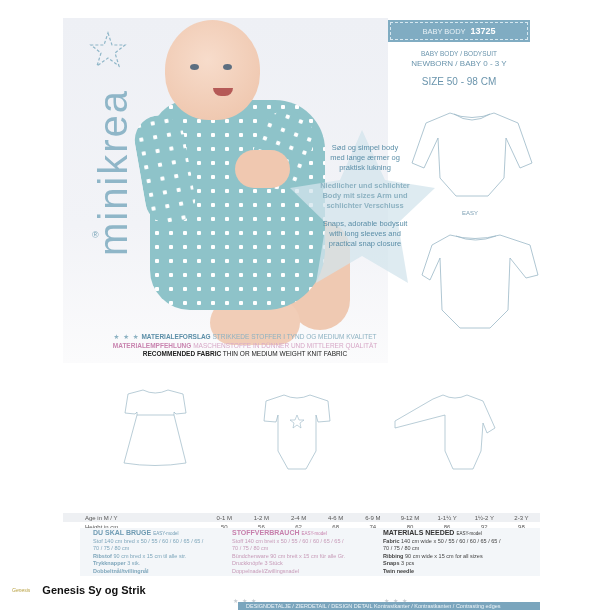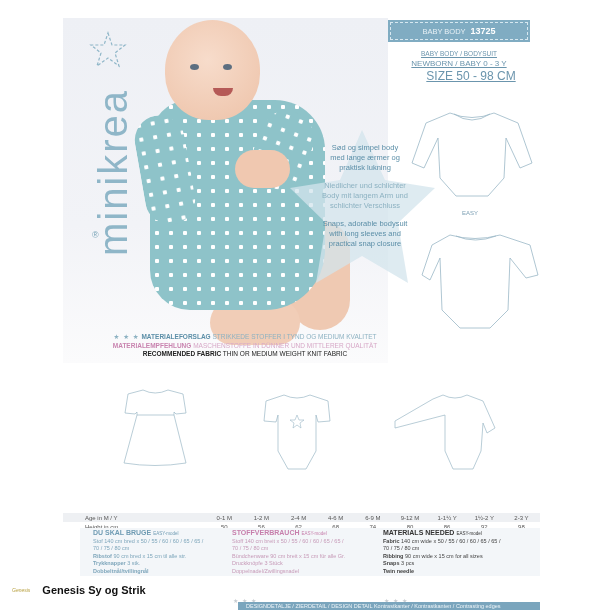--- a/index.html
+++ b/index.html
@@ -19,28 +19,28 @@
     background-image:radial-gradient(circle,#ffffff 2px,transparent 2.5px);background-size:14px 14px;}
   .arm{position:absolute;border-radius:30px;background-color:#8ec3c9;background-image:radial-gradient(circle,#fff 2px,transparent 2.5px);background-size:14px 14px;}
   .hand{position:absolute;left:95px;top:130px;width:55px;height:38px;border-radius:20px;background:#f0c8b0;}
   .leg{position:absolute;left:150px;top:200px;width:60px;height:110px;border-radius:30px;background:#efc9b2;}
   .leg2{position:absolute;left:70px;top:280px;width:90px;height:45px;border-radius:30px;background:#f1cdb7;}
   
   .callout-star{position:absolute;left:290px;top:128px;}
   .callout{position:absolute;left:300px;top:143px;width:130px;text-align:center;font-size:7.5px;line-height:10px;}
   .callout p{margin:0 0 8px 0;}
   .c-dk{color:#5c8fa8;}
-  .c-de{color:#8db2c2;}
+  .c-de{color:#8db2c2;font-weight:bold;}
   .c-en{color:#5c8fa8;}
   
   .title-box{position:absolute;left:388px;top:20px;width:142px;height:22px;background:#80acc2;display:flex;align-items:center;justify-content:center;gap:5px;}
   .title-box::before{content:"";position:absolute;left:2px;top:2px;right:2px;bottom:2px;border:1px dashed #d7e8f0;}
   .title-box .t1{color:#e6f0f5;font-size:7.5px;}
   .title-box .t2{color:#ffffff;font-size:9px;font-weight:bold;}
-  .sub{position:absolute;left:388px;width:142px;text-align:center;color:#6b95ad;text-decoration:underline;}
+  .sub{position:absolute;left:388px;width:142px;text-align:center;color:#6b95ad;}
   .easy{position:absolute;left:445px;top:210px;width:50px;text-align:center;color:#7fa1b5;font-size:6px;}
   .drawing svg{position:absolute;}
   
   .mat{position:absolute;left:100px;top:333px;width:290px;text-align:center;font-size:6.5px;line-height:8.5px;}
   .mat .l1 b{color:#5c8fa8;}
   .mat .l1 span{color:#8db2c2;}
   .mat .l2 b{color:#c985b0;}
   .mat .l2 span{color:#d7a8c7;}
   .mat .l3{color:#222;}
   .mat .stars{color:#9fc0cf;letter-spacing:1px;}
@@ -97,34 +97,34 @@
 </div>
 
 <svg class="callout-star" width="145" height="160" viewBox="0 0 145 160">
   <polygon points="72,2 95,52 145,60 108,95 118,155 72,128 26,155 36,95 0,60 50,52" fill="#d3e4ec" opacity="0.75"></polygon>
 </svg>
 <div class="callout">
   <p class="c-dk">
     <span>Sød og simpel body</span><br><span>med lange ærmer og</span><br><span>praktisk lukning</span>
   </p>
   <p class="c-de">
-    <span>Niedlicher und schlichter</span><br><span>Body mit langem Arm und</span><br><span>schlichter Verschluss</span>
+    <span>Niedlicher und schlichter</span><br><span>Body mit sizes Arm und</span><br><span>schlichter Verschluss</span>
   </p>
   <p class="c-en">
     <span>Snaps, adorable bodysuit</span><br><span>with long sleeves and</span><br><span>practical snap closure</span>
   </p>
 </div>
 
 <div class="title-box">
   <span class="t1">BABY BODY</span>
   <span class="t2">13725</span>
 </div>
 <div class="sub" style="top:50px;font-size:6.5px;">BABY BODY / BODYSUIT</div>
 <div class="sub" style="top:59px;font-size:8px;">NEWBORN / BABY 0 - 3 Y</div>
-<div class="sub" style="top:69px;font-size:12px;margin-left:12px;">SIZE 50 - 98 CM</div>
+<div class="sub" style="top:76px;font-size:10px;">SIZE 50 - 98 CM</div>
 
 <div class="drawing">
   <svg style="left:410px;top:108px;" width="125" height="90" viewBox="0 0 125 90">
     <path d="M40 5 Q62 14 84 5 L108 15 L122 55 L110 60 L96 30 L94 70 L78 88 L46 88 L30 70 L28 30 L14 60 L2 55 L16 15 Z" fill="#fff" stroke="#9bb7c6" stroke-width="0.8"></path>
     <path d="M44 6 Q62 18 80 6" fill="none" stroke="#9bb7c6" stroke-width="0.8"></path>
   </svg>
   <div class="easy">EASY</div>
   <svg style="left:420px;top:230px;" width="120" height="100" viewBox="0 0 120 100">
     <path d="M30 5 Q55 12 80 5 L110 15 L118 45 L106 48 L90 28 L88 80 L70 98 L40 98 L22 80 L20 28 L10 50 L2 45 L12 15 Z" fill="#fff" stroke="#9bb7c6" stroke-width="0.8"></path>
     <path d="M36 6 Q55 14 76 6" fill="none" stroke="#9bb7c6" stroke-width="0.8"></path>

